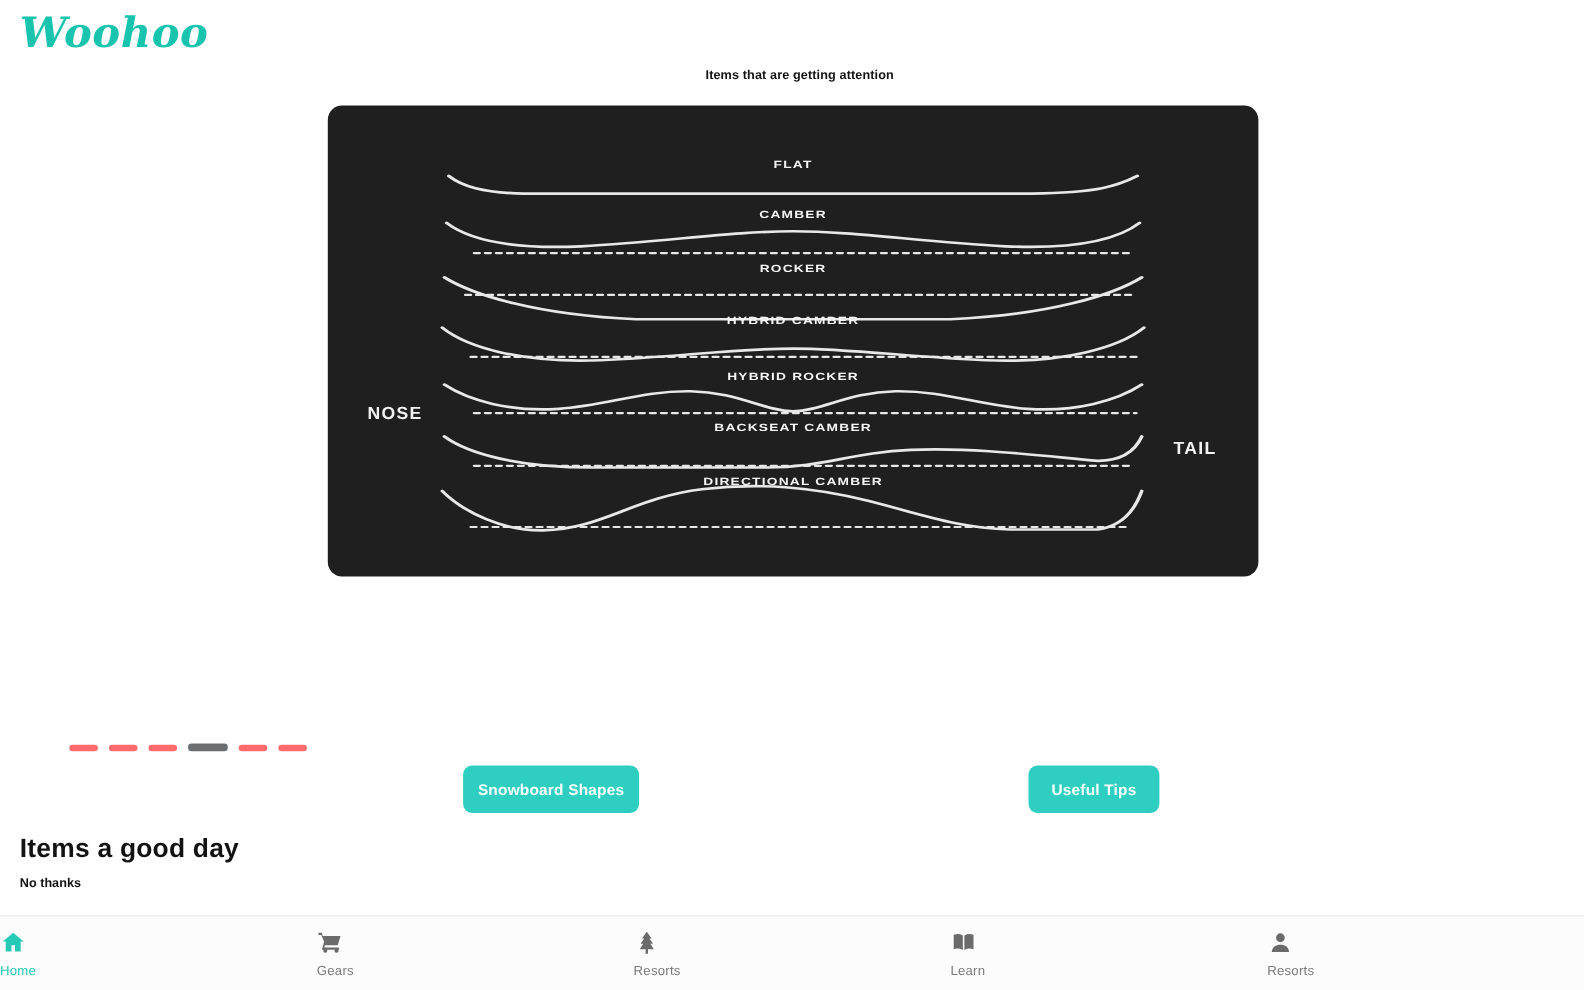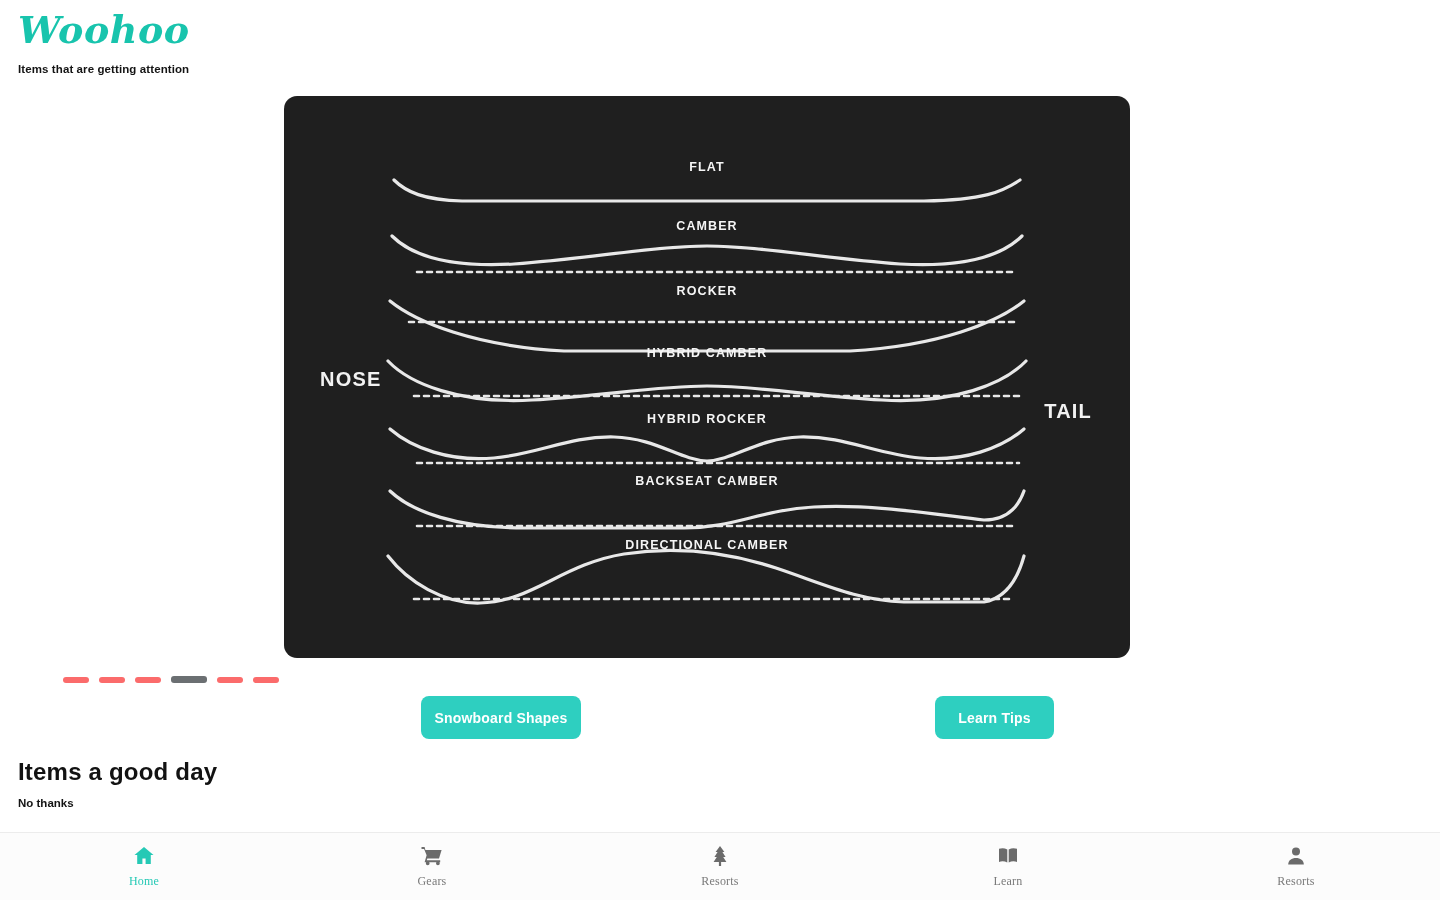--- a/index.html
+++ b/index.html
@@ -27,43 +27,44 @@
     line-height: 1.05;
     color: #18c4ad;
     letter-spacing: 0.5px;
   }
   .brand-sub {
     margin-top: 13px;
     font-size: 11.5px;
     font-weight: 700;
     color: #141414;
     letter-spacing: 0.1px;
+    text-align: center;
   }
 
   
   .hero-wrap {
     position: absolute;
-    left: 284px;
+    left: 298px;
     top: 96px;
     width: 846px;
-    height: 562px;
+    height: 428px;
   }
   .hero-panel {
     width: 100%;
     height: 100%;
     background: #1f1f1f;
     border-radius: 13px;
     position: relative;
     overflow: hidden;
   }
   .hero-svg { display: block; width: 100%; height: 100%; }
 
   .nose-tail {
     position: absolute;
-    font-size: 20px;
+    font-size: 16px;
     font-weight: 700;
     color: #f2f2f2;
     letter-spacing: 1.2px;
     top: 272px;
   }
   .nose-tail.nose { left: 36px; }
   .nose-tail.tail { right: 38px; margin-top: 32px; }
 
   
   .carousel {
@@ -133,26 +134,24 @@
     height: 68px;
     background: #fcfcfc;
     border-top: 1px solid #ececec;
     display: flex;
     align-items: center;
   }
   .nav-item {
     flex: 1;
     display: flex;
     flex-direction: column;
-    align-items: center;
     justify-content: center;
     gap: 6px;
     cursor: pointer;
     height: 100%;
-    font-family: Liberation Serif, serif;
   }
   .nav-icon { width: 24px; height: 24px; display: block; }
   .nav-icon svg { width: 24px; height: 24px; display: block; fill: #6b6b6b; }
   .nav-label {
     font-size: 12px;
     color: #7a7a7a;
     letter-spacing: 0.2px;
   }
   .nav-item.active .nav-icon svg { fill: #25c9b5; }
   .nav-item.active .nav-label { color: #25c9b5; }
@@ -213,21 +212,21 @@
 <div class="carousel">
   <span class="dash"></span>
   <span class="dash"></span>
   <span class="dash"></span>
   <span class="dash active"></span>
   <span class="dash"></span>
   <span class="dash"></span>
 </div>
 
 <button class="cta cta-left">Snowboard Shapes</button>
-<button class="cta cta-right">Learn Tips</button>
+<button class="cta cta-right">Useful Tips</button>
 
 <div class="foot-block">
   <div class="foot-title">Items a good day</div>
   <div class="foot-sub">No thanks</div>
 </div>
 
 <nav class="bottom-nav">
 
   <div class="nav-item active">
     <span class="nav-icon">

